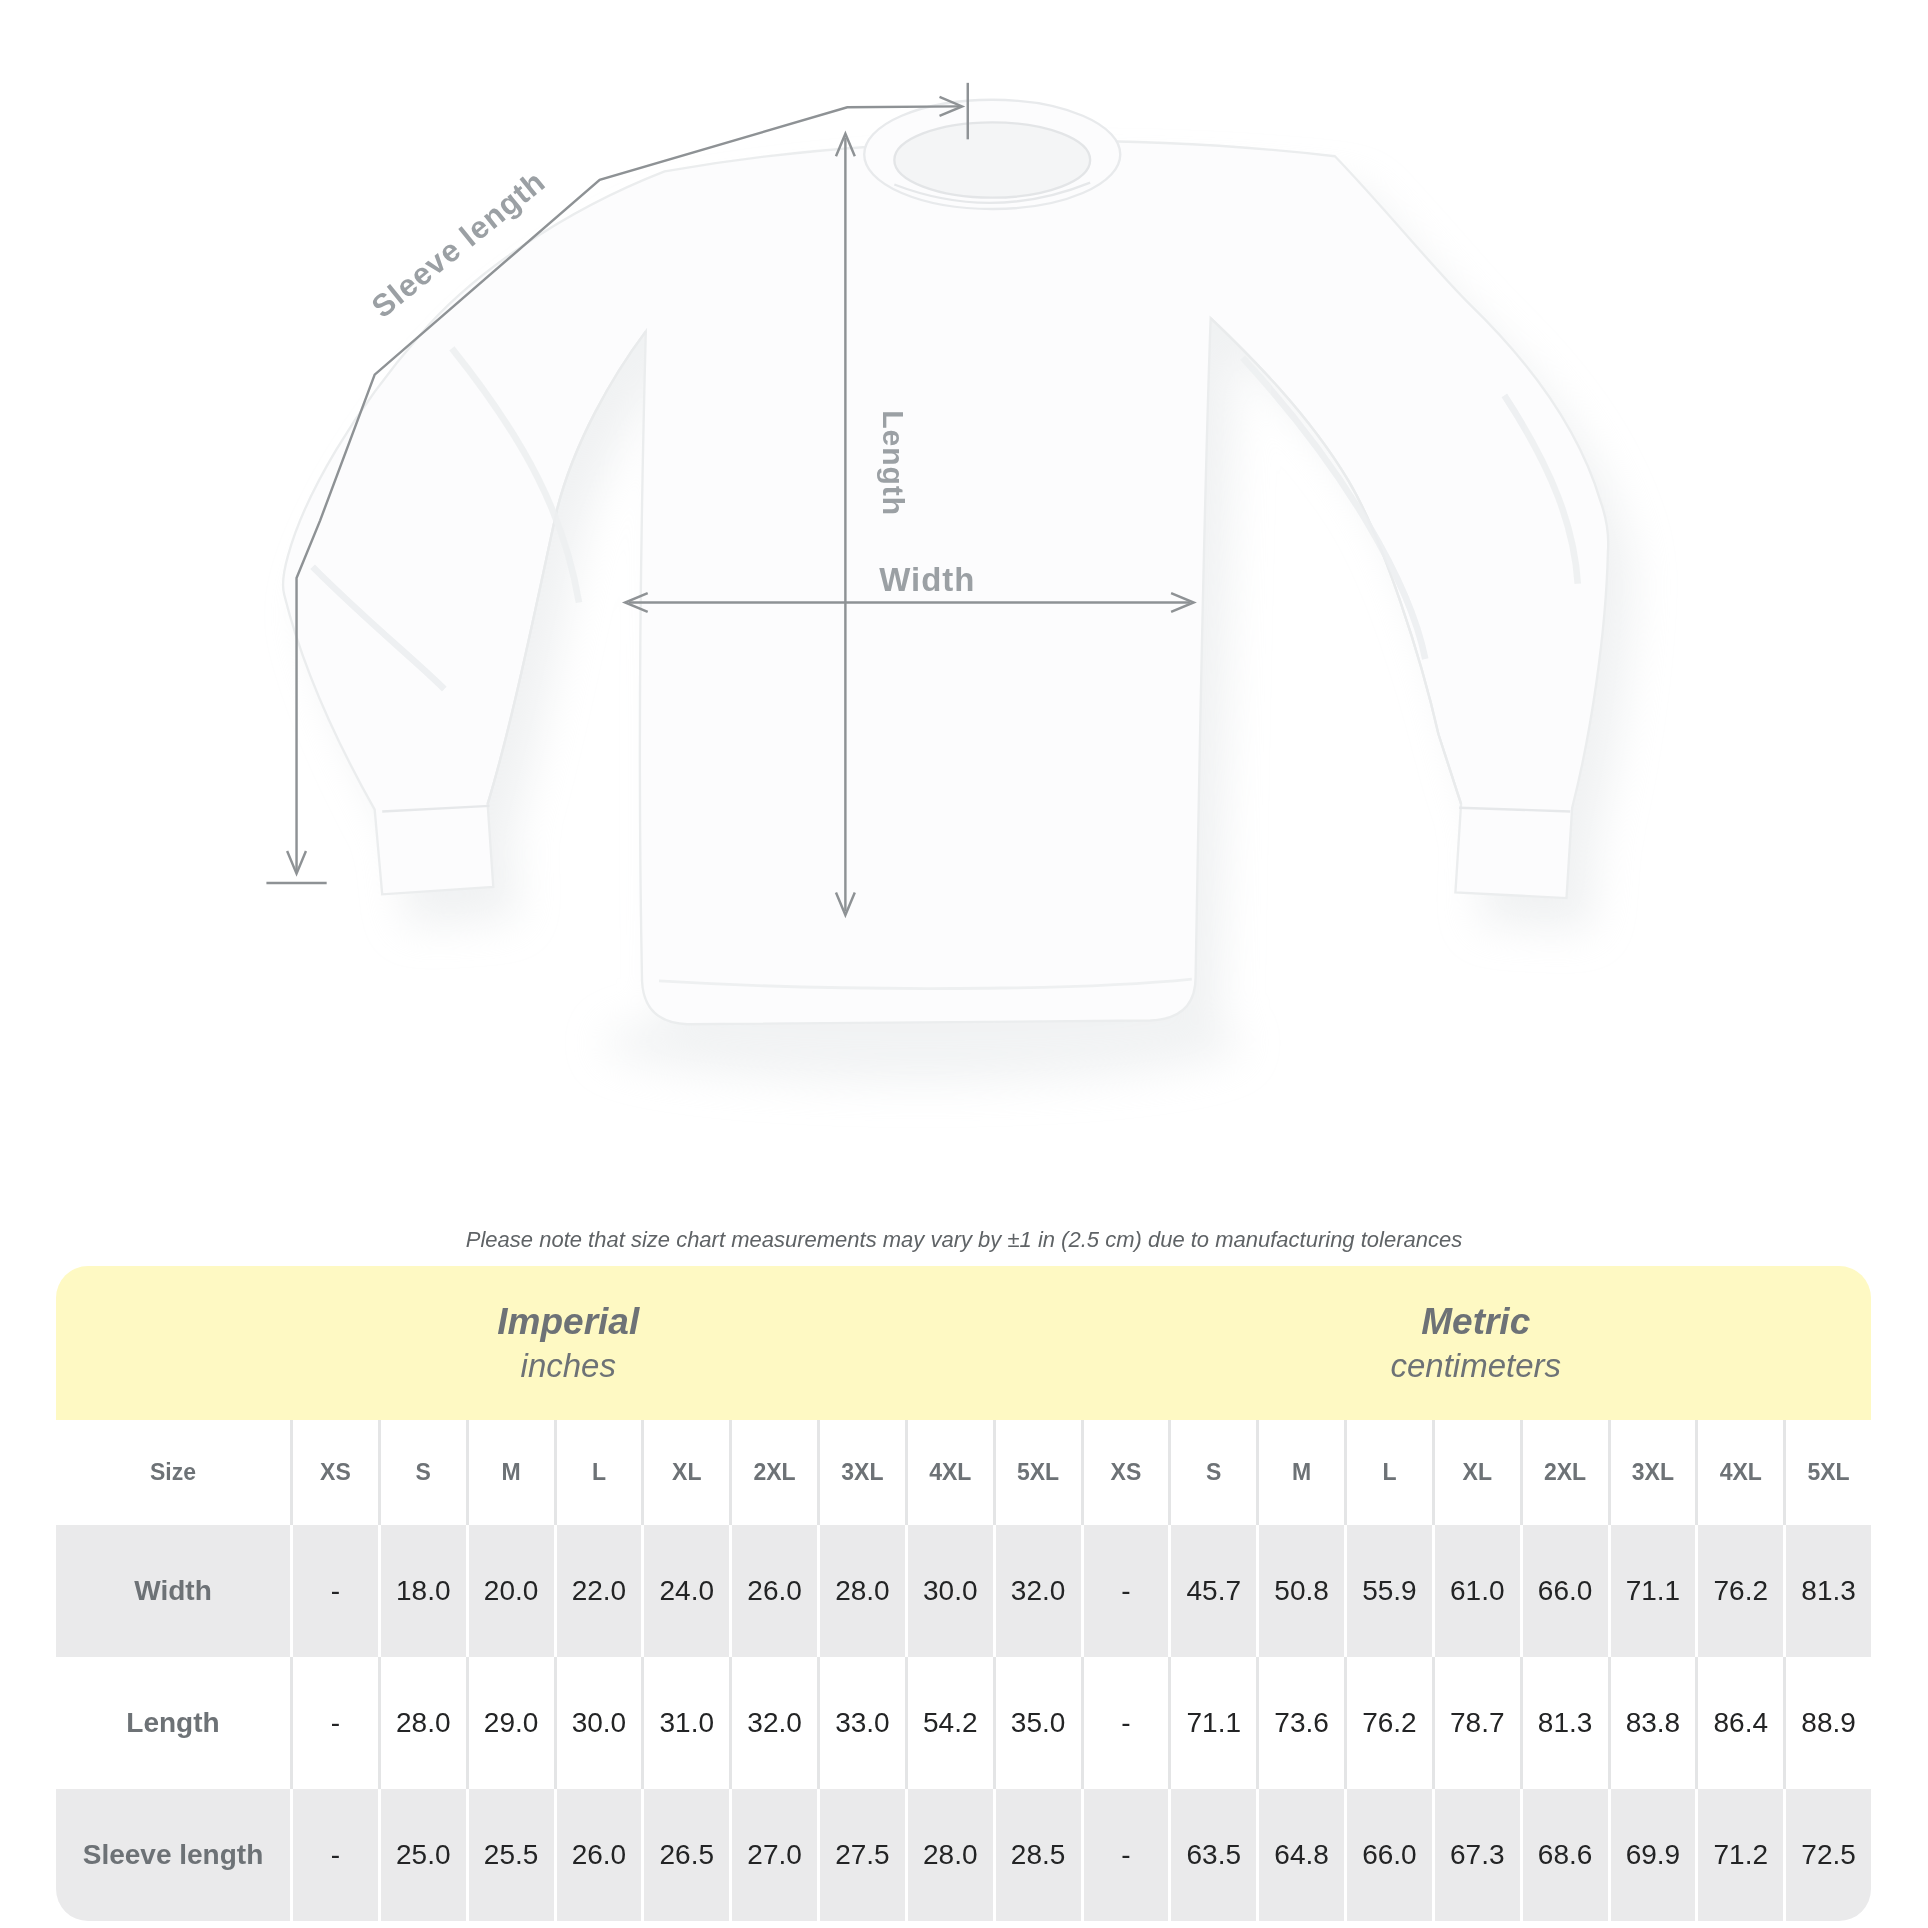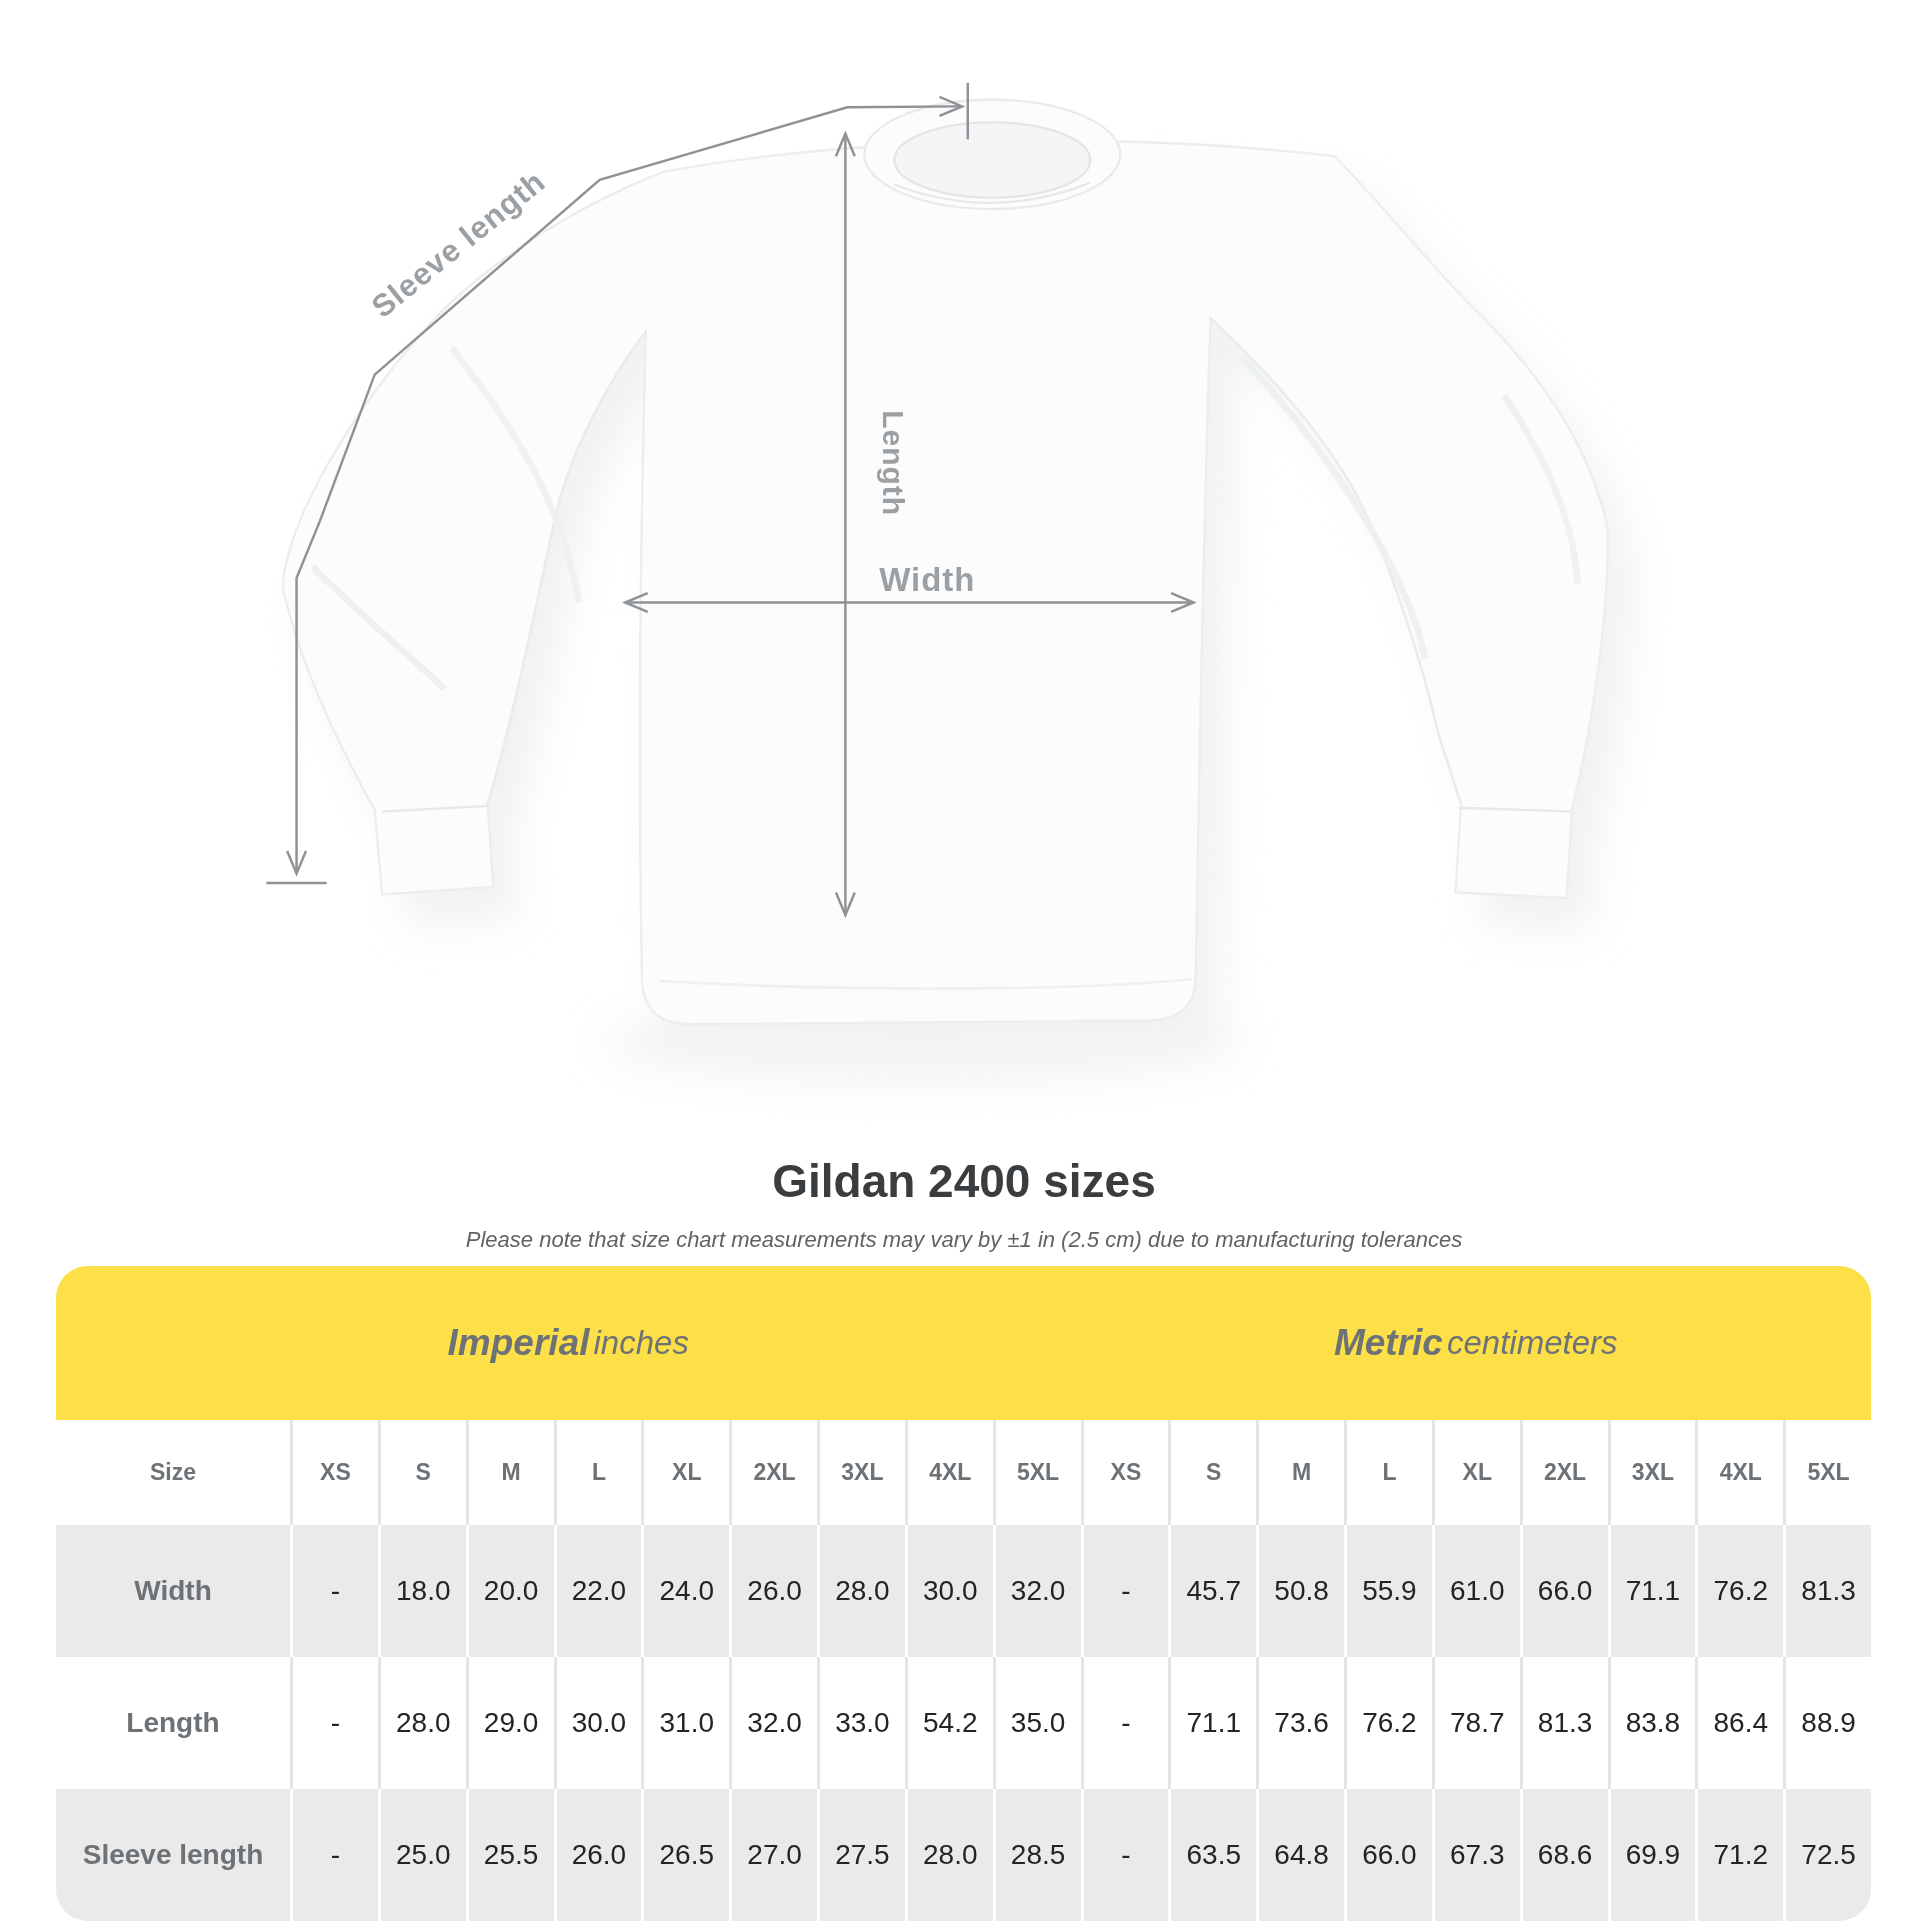--- a/index.html
+++ b/index.html
@@ -24,21 +24,21 @@
   
   .size-table { position:absolute; left:56px; top:1266px; width:1815px;
                 display:grid; grid-template-columns:234px repeat(18, 1fr);
                 grid-template-rows:154px 105px 132px 132px 132px;
                 border-radius:32px; overflow:hidden; }
   .cell { display:flex; align-items:center; justify-content:center; box-sizing:border-box; }
   .sep  { border-left:3.8px solid #e4e5e6; }
   .g    { background:#eaeaeb; }
   .g.sep{ border-left-color:#ffffff; }
 
-  .band { background:#fde047; flex-direction:row; gap:4px; }
+  .band { background:#fef9c3; flex-direction:column; gap:4px; }
   .band-imperial { grid-column:1 / span 10; }
   .band-metric   { grid-column:11 / span 9; }
   .g-name { font-size:37px; font-weight:bold; font-style:italic; color:#6d7276; }
   .g-unit { font-size:33px; font-style:italic; color:#6d7276; }
 
   .head { font-size:23px; font-weight:bold; color:#6d7276; background:#ffffff; }
   .lab  { font-size:28px; font-weight:bold; color:#6d7276; }
   .num  { font-size:28px; color:#232425; }
   .w    { background:#ffffff; }
 </style>
@@ -105,21 +105,20 @@
         <path class="measure-line" d="M 688 630 L 664 640 L 688 650"></path>
         <path class="measure-line" d="M 1244 630 L 1268 640 L 1244 650"></path>
       </g>
 
       <text class="measure-label" font-size="33" text-anchor="middle" transform="translate(494 268) rotate(-39)">Sleeve length</text>
       <text class="measure-label" font-size="32" text-anchor="middle" transform="translate(938 492) rotate(90)">Length</text>
       <text class="measure-label" font-size="35" text-anchor="middle" x="985" y="628">Width</text>
     </g>
   </svg>
 
-  <div class="page-title">Gildan 2400 sizes</div>
   <div class="page-subtitle">Please note that size chart measurements may vary by ±1 in (2.5 cm) due to manufacturing tolerances</div>
 
   <div class="size-table">
 
     <div class="cell band band-imperial">
       <div class="g-name">Imperial</div>
       <div class="g-unit">inches</div>
     </div>
     <div class="cell band band-metric">
       <div class="g-name">Metric</div>

